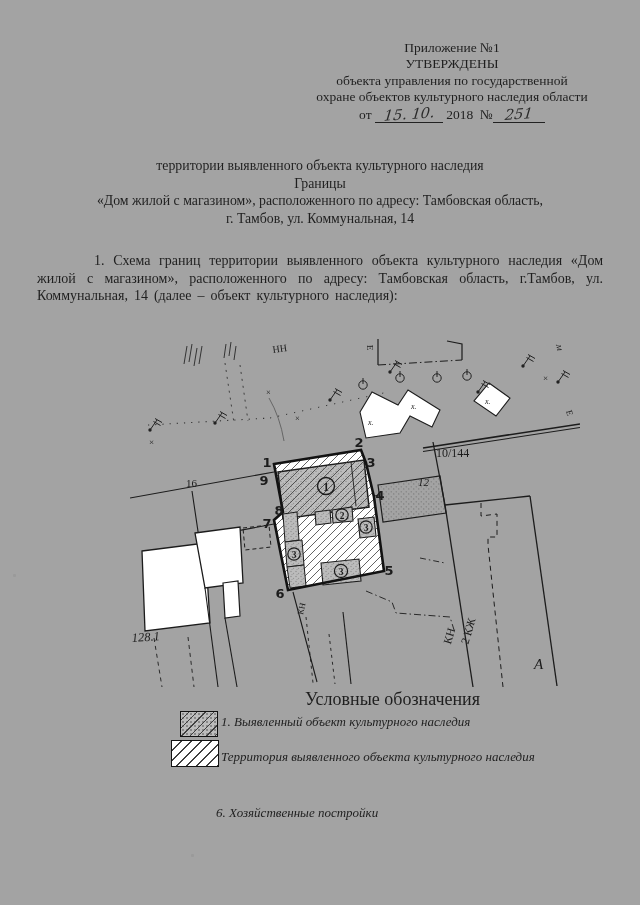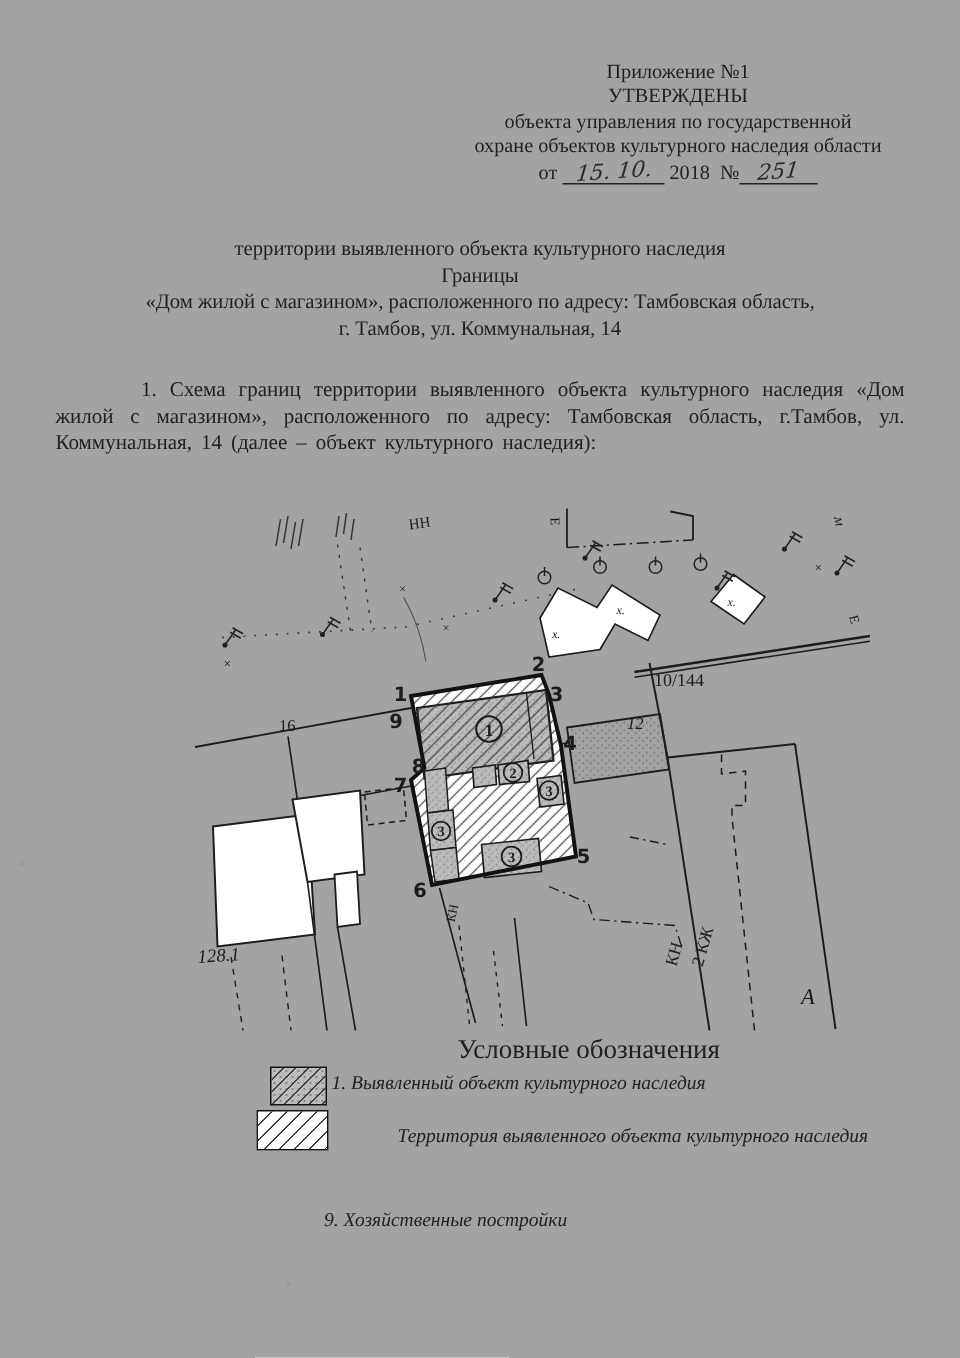--- a/index.html
+++ b/index.html
@@ -233,18 +233,18 @@
       <text x="137" y="193" class="pt" text-anchor="middle">7</text>
       <text x="149" y="180" class="pt" text-anchor="middle">8</text>
       <text x="134" y="150" class="pt" text-anchor="middle">9</text>
     </g>
   </svg>
 
   <div class="abs legend-title">Условные обозначения</div>
   <div class="abs sw sw-gray"></div>
   <div class="abs leg-label" style="left:221px;top:714px;">1. Выявленный объект культурного наследия</div>
   <div class="abs sw sw-hatch"></div>
-  <div class="abs leg-label" style="left:221px;top:749px;margin-left:44px;">Территория выявленного объекта культурного наследия</div>
-  <div class="abs leg-label" style="left:216px;top:805px;">9. Хозяйственные постройки</div>
+  <div class="abs leg-label" style="left:221px;top:749px;">Территория выявленного объекта культурного наследия</div>
+  <div class="abs leg-label" style="left:216px;top:805px;">6. Хозяйственные постройки</div>
 
   <div class="abs speck" style="left:13px;top:574px;"></div>
   <div class="abs speck" style="left:191px;top:854px;"></div>
 </div>
 
 </body></html>

